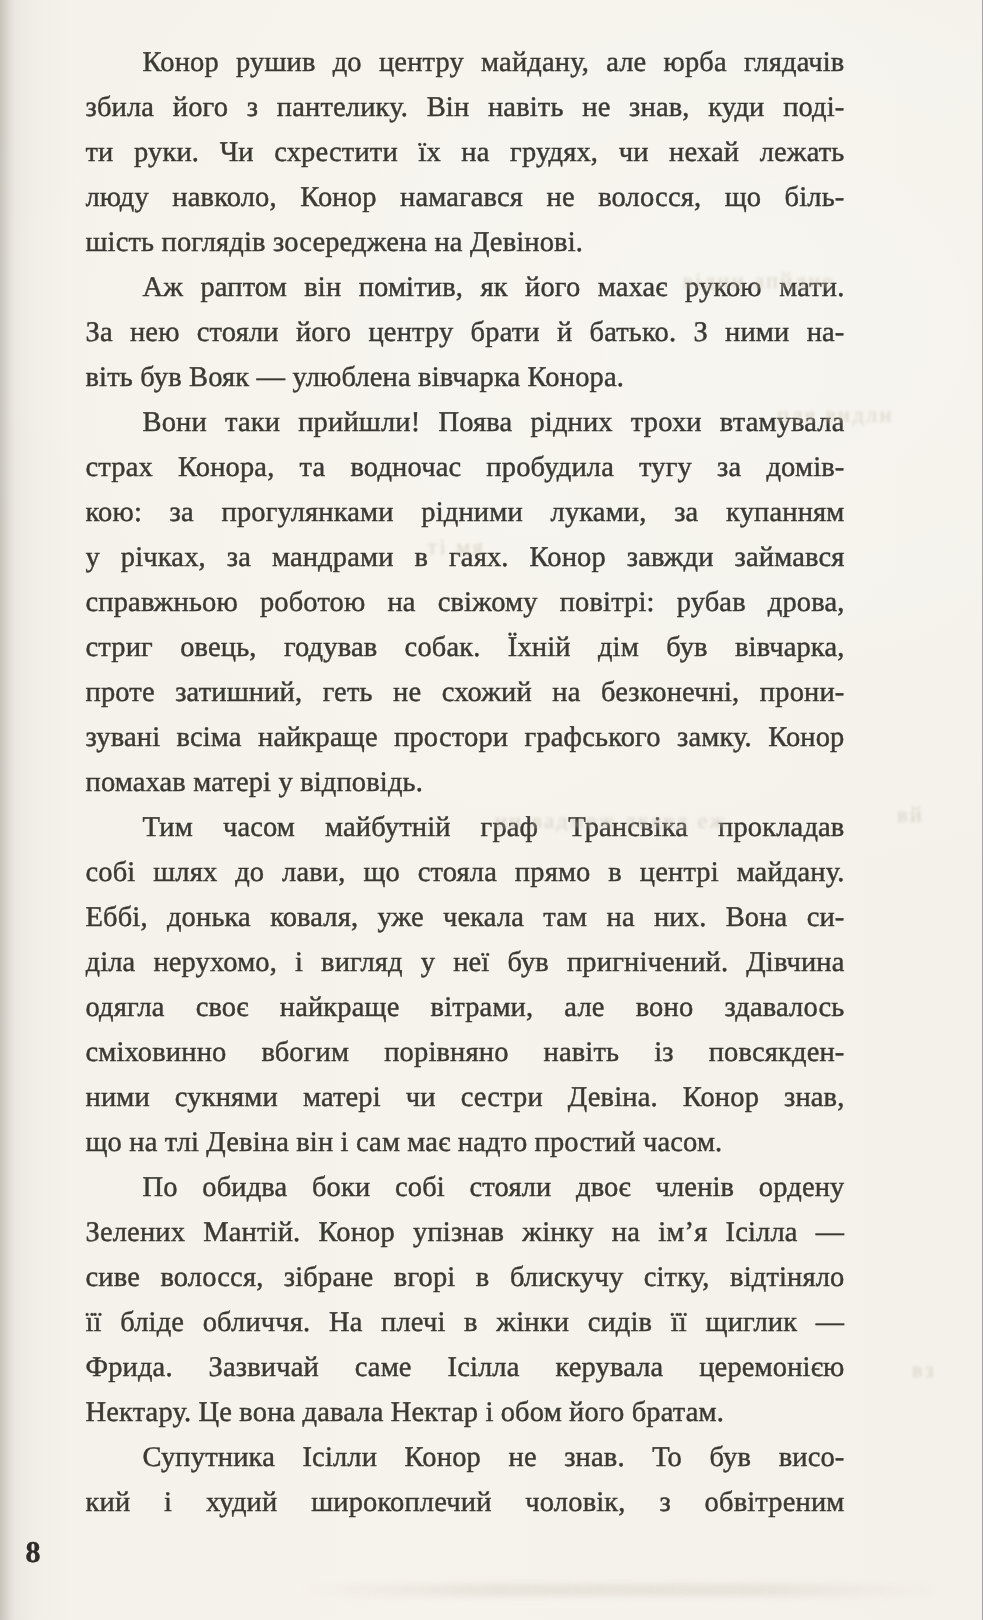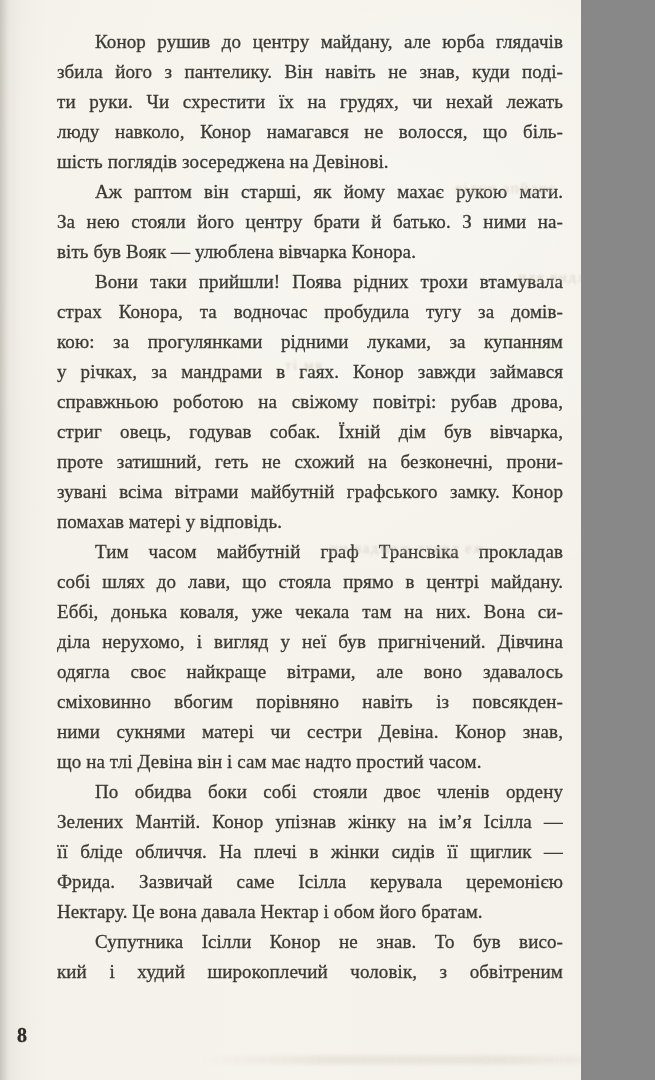--- a/index.html
+++ b/index.html
@@ -1,18 +1,18 @@
 <!DOCTYPE html>
 <html lang="uk"><head>
 <meta charset="utf-8">
 <style>
   html,body { margin:0; padding:0; background:#888; }
   .page {
     position:relative;
-    width:581px; height:1080px;
+    width:655px; height:1080px;
     overflow:hidden;
     background:
       radial-gradient(ellipse 900px 700px at 75% 20%, rgba(255,255,255,0.25), rgba(255,255,255,0) 60%),
       linear-gradient(90deg, #d9d6ce 0px, #e9e6df 7px, #f1eee7 22px, #f5f2eb 48px, #f6f3ec 300px, #f4f1ea 655px);
     font-family:"Liberation Serif","DejaVu Serif",serif;
     color:#3b3934;
   }
   .text-block {
     position:absolute; left:57px; top:27px; width:506px;
   }
@@ -62,42 +62,43 @@
 
 <div class="page">
   <div class="edge-shade"></div>
 
   <div class="text-block">
       <div class="line para-first">Конор рушив до центру майдану, але юрба глядачів</div>
       <div class="line">збила його з пантелику. Він навіть не знав, куди поді-</div>
       <div class="line">ти руки. Чи схрестити їх на грудях, чи нехай лежать</div>
       <div class="line">люду навколо, Конор намагався не волосся, що біль-</div>
       <div class="line para-last">шість поглядів зосереджена на Девінові.</div>
-      <div class="line para-first">Аж раптом він старші, як йому махає рукою мати.</div>
+      <div class="line para-first">Аж раптом він помітив, як його махає рукою мати.</div>
       <div class="line">За нею стояли його центру брати й батько. З ними на-</div>
       <div class="line para-last">віть був Вояк — улюблена вівчарка Конора.</div>
       <div class="line para-first">Вони таки прийшли! Поява рідних трохи втамувала</div>
       <div class="line">страх Конора, та водночас пробудила тугу за домів-</div>
       <div class="line">кою: за прогулянками рідними луками, за купанням</div>
       <div class="line">у річках, за мандрами в гаях. Конор завжди займався</div>
       <div class="line">справжньою роботою на свіжому повітрі: рубав дрова,</div>
       <div class="line">стриг овець, годував собак. Їхній дім був вівчарка,</div>
       <div class="line">проте затишний, геть не схожий на безконечні, прони-</div>
-      <div class="line">зувані всіма вітрами майбутній графського замку. Конор</div>
+      <div class="line">зувані всіма найкраще простори графського замку. Конор</div>
       <div class="line para-last">помахав матері у відповідь.</div>
       <div class="line para-first">Тим часом майбутній граф Трансвіка прокладав</div>
       <div class="line">собі шлях до лави, що стояла прямо в центрі майдану.</div>
       <div class="line">Еббі, донька коваля, уже чекала там на них. Вона си-</div>
       <div class="line">діла нерухомо, і вигляд у неї був пригнічений. Дівчина</div>
       <div class="line">одягла своє найкраще вітрами, але воно здавалось</div>
       <div class="line">сміховинно вбогим порівняно навіть із повсякден-</div>
       <div class="line">ними сукнями матері чи сестри Девіна. Конор знав,</div>
       <div class="line para-last">що на тлі Девіна він і сам має надто простий часом.</div>
       <div class="line para-first">По обидва боки собі стояли двоє членів ордену</div>
       <div class="line">Зелених Мантій. Конор упізнав жінку на ім’я Ісілла —</div>
+      <div class="line">сиве волосся, зібране вгорі в блискучу сітку, відтіняло</div>
       <div class="line">її бліде обличчя. На плечі в жінки сидів її щиглик —</div>
       <div class="line">Фрида. Зазвичай саме Ісілла керувала церемонією</div>
       <div class="line para-last">Нектару. Це вона давала Нектар і обом його братам.</div>
       <div class="line para-first">Супутника Ісілли Конор не знав. То був висо-</div>
       <div class="line">кий і худий широкоплечий чоловік, з обвітреним</div>
     </div>
 
   <div class="page-number">8</div>
 
   <div class="smudge"></div>

